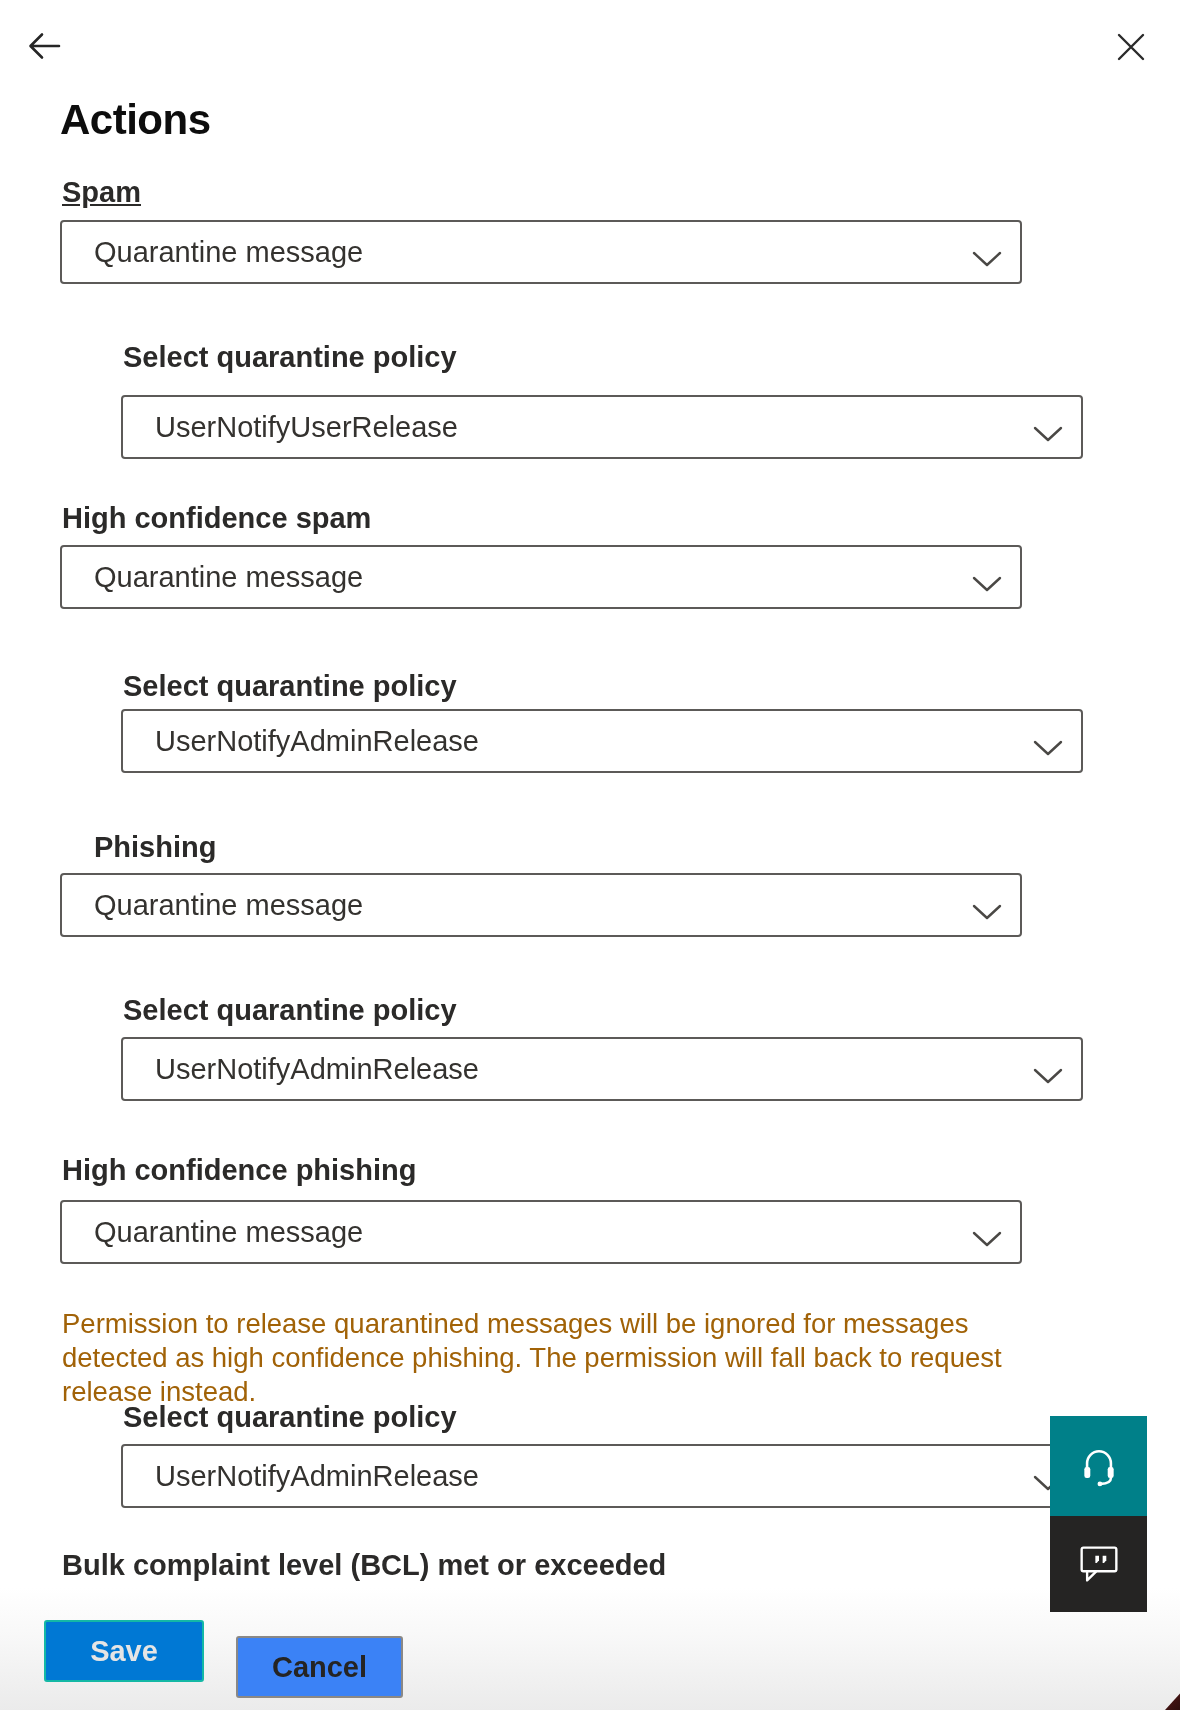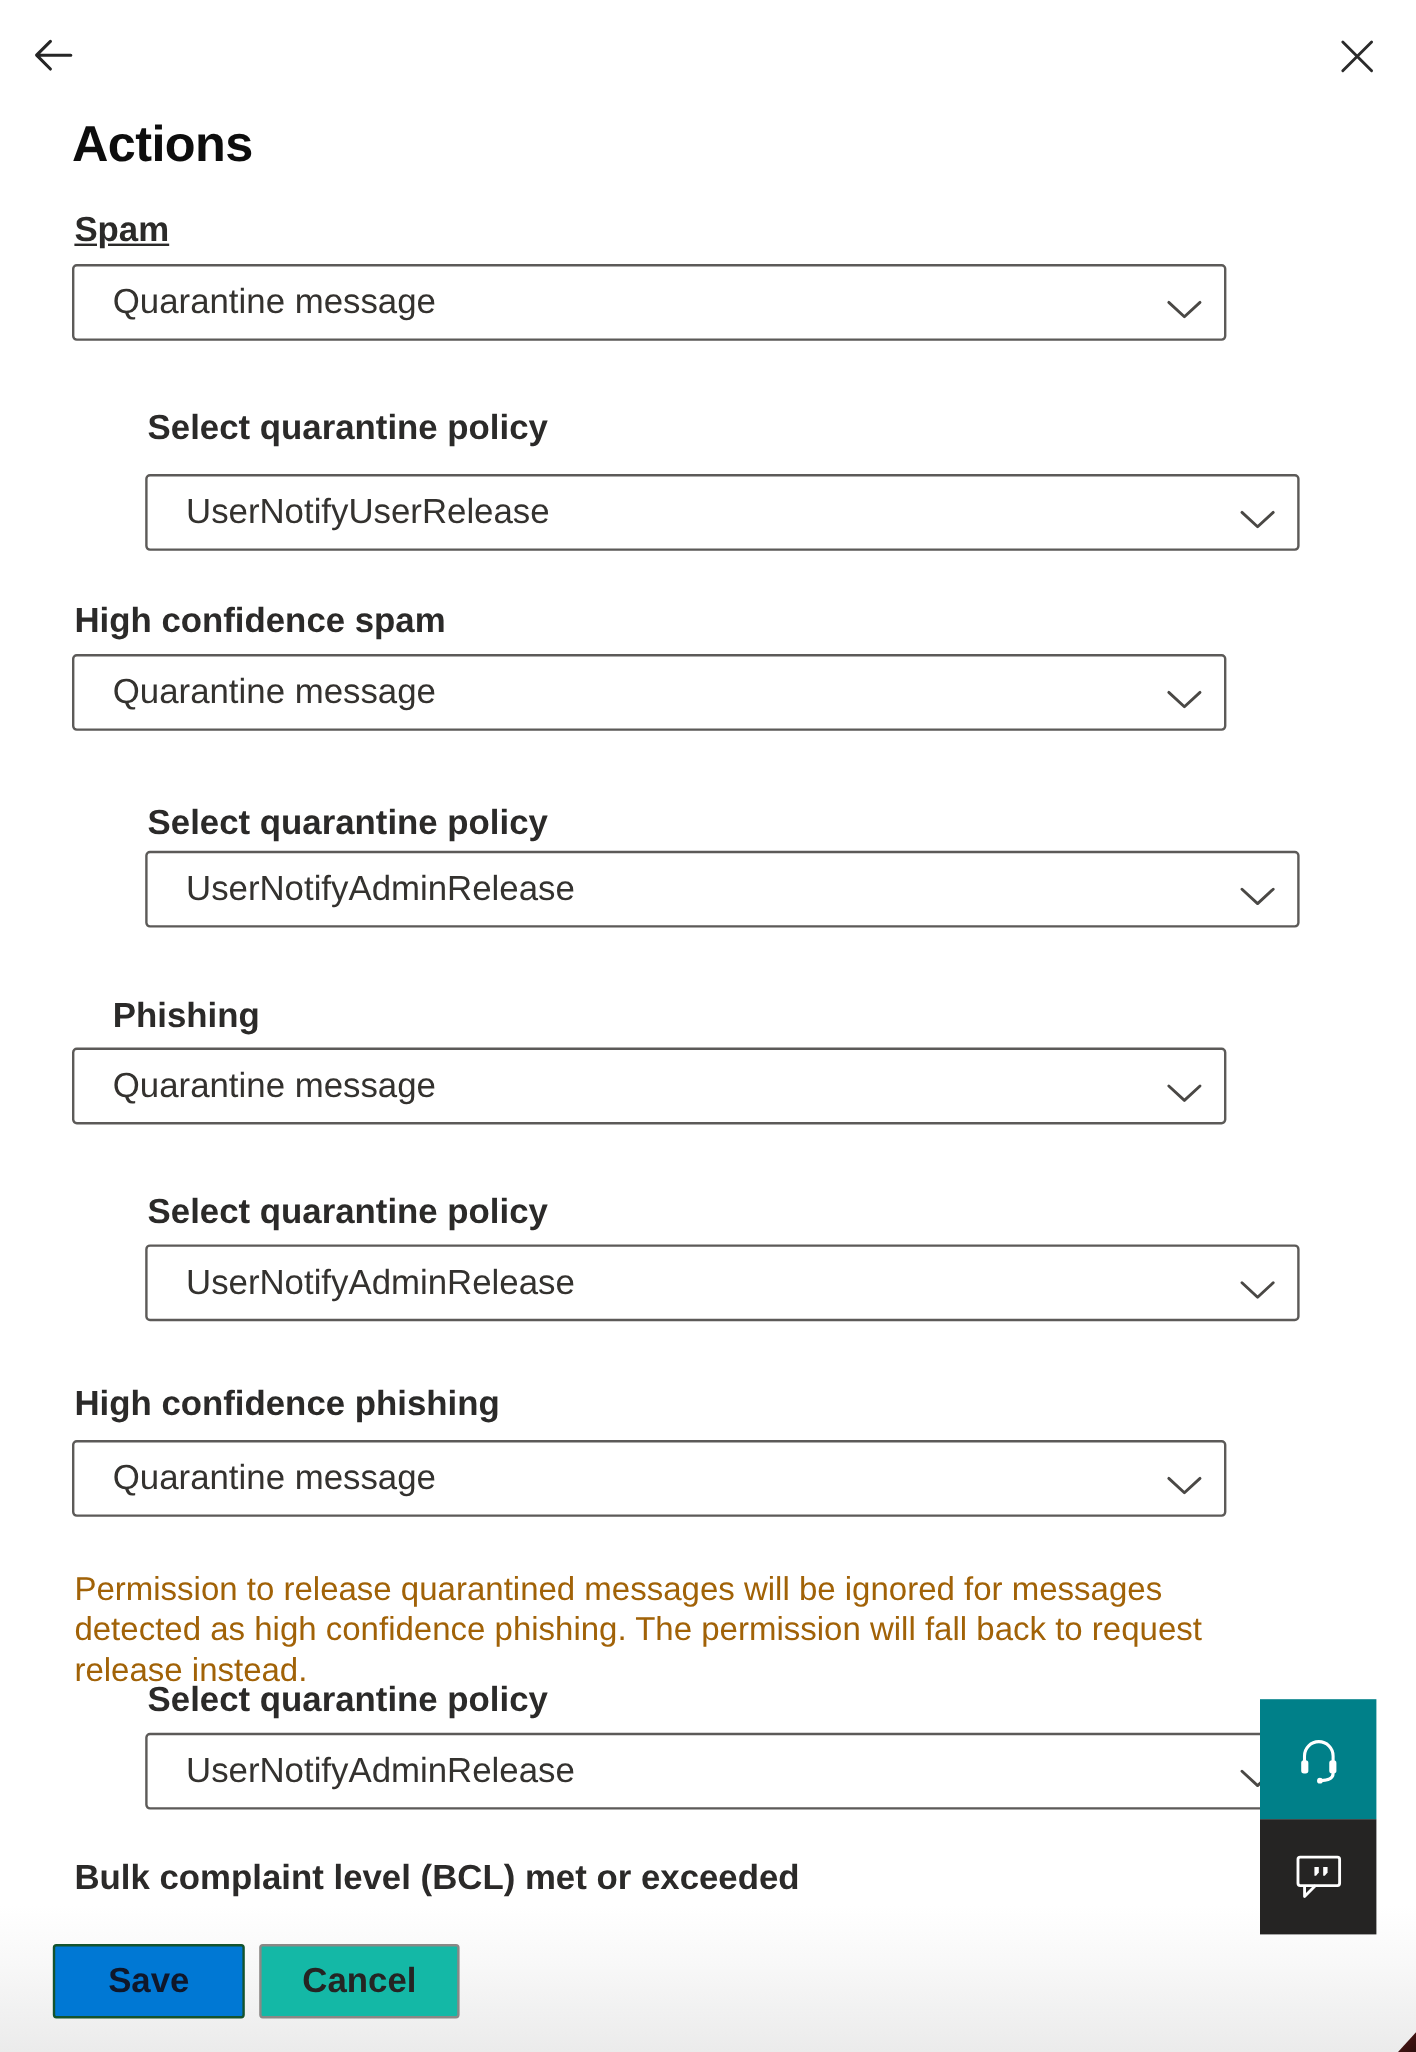--- a/index.html
+++ b/index.html
@@ -63,25 +63,25 @@
   }
   .btn{
     position:absolute;top:1620px;height:62px;
     font-family:"Liberation Sans","DejaVu Sans",sans-serif;
     font-size:29px;font-weight:600;
     border-radius:3px;cursor:pointer;
     display:flex;align-items:center;justify-content:center;
   }
   .save-btn{
     left:44px;width:160px;
-    background:#0078d4;border:2px solid #14532d;color:#0f172a;
+    background:#0078d4;border:2px solid #14b8a6;color:#e5e5e5;
   }
   .cancel-btn{
-    left:216px;width:167px;
-    background:#14b8a6;border:2px solid #8a8886;color:#252423;
+    left:236px;width:167px;
+    background:#3b82f6;border:2px solid #8a8886;color:#252423;margin-top:16px;
   }
   .float-widget{
     position:absolute;left:1050px;width:97px;
     display:flex;align-items:center;justify-content:center;
     border:none;cursor:pointer;padding:0;
   }
   .help-widget{top:1416px;height:100px;background:#008089;}
   .feedback-widget{top:1516px;height:96px;background:#252423;}
   .corner-artifact{
     position:absolute;left:1150px;top:1680px;width:30px;height:30px;

